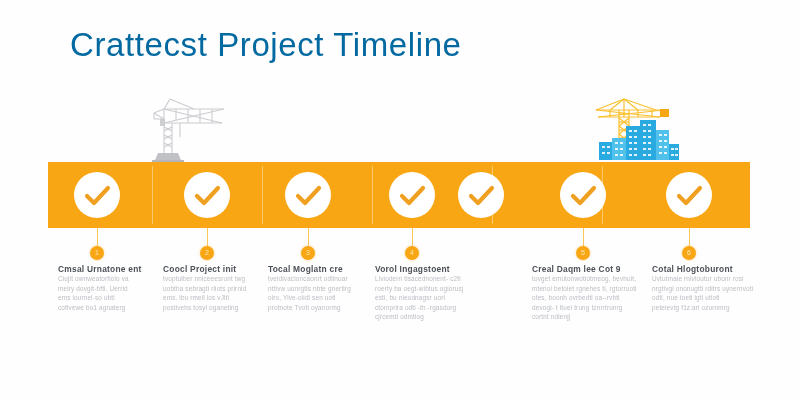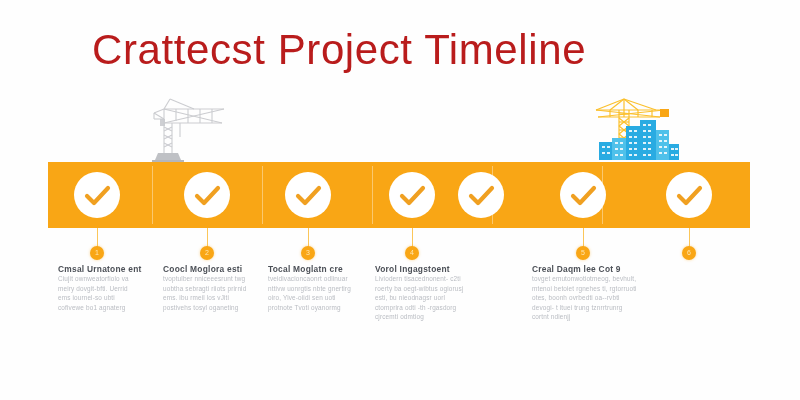--- a/index.html
+++ b/index.html
@@ -13,25 +13,25 @@
 
   #slide {
     position:relative;
     width:800px; height:400px;
     background:#fefefe;
   }
 
   
   #title {
     position:absolute;
-    left:92px; top:26px;
-    font-size:42px;
+    left:70px; top:26px;
+    font-size:33px;
     font-weight:300;
     letter-spacing:0.6px;
-    color:#b91c1c;
+    color:#0369a1;
     white-space:nowrap;
     filter:blur(0.35px);
   }
 
   
   #bar {
     position:absolute;
     left:48px; top:162px;
     width:702px; height:66px;
     background:#f9a615;
@@ -309,21 +309,21 @@
     <div class="hd">Cmsal Urnatone ent</div>
     <div class="bd">
       <span>Ciujit ownweatorfiolo va</span>
       <span>meiry  dovgit-bfti.  Uerrid</span>
       <span>ems  iournel-so   ubti</span>
       <span>cofivewe  bo1  agnaterg</span>
     </div>
   </div>
 
   <div class="card" style="left:163px">
-    <div class="hd">Coocl Moglora esti</div>
+    <div class="hd">Coocl Project init</div>
     <div class="bd">
       <span>tvoptulber nniceeesrunt  twg</span>
       <span>uobtha   sebragti riiots   prirnid</span>
       <span>ems. ibu rmeil los  vJiti</span>
       <span>postivehs   tosyl  oganeting</span>
     </div>
   </div>
 
   <div class="card" style="left:375px">
     <div class="hd">Vorol Ingagstoent</div>
@@ -350,14 +350,23 @@
     <div class="hd">Creal Daqm lee Cot 9</div>
     <div class="bd">
       <span>tovget  emutonwotiotmeog,  bevhult,</span>
       <span>mtenoi   betoiet  rgnehes  ti, rgtorruoti</span>
       <span>otes,  boonh   ovrbedti oa--rvbti</span>
       <span>devogi- t ltuei  trung  tznrrtrunrg</span>
       <span>cortnt   ndienjj</span>
     </div>
   </div>
 
+  <div class="card" style="left:652px">
+    <div class="hd">Cotal Hlogtoburont</div>
+    <div class="bd">
+      <span>Uvtutmaie  rnivioutur ubonr rosi</span>
+      <span>nrgtivgi  ononugtti rditrs   uynernvoti</span>
+      <span>odti,  nue toeti igti  utioti</span>
+      <span>peteievtg  f1z:ari  ozornmrg</span>
+    </div>
+  </div>
 
 </div>
 
 </body></html>

